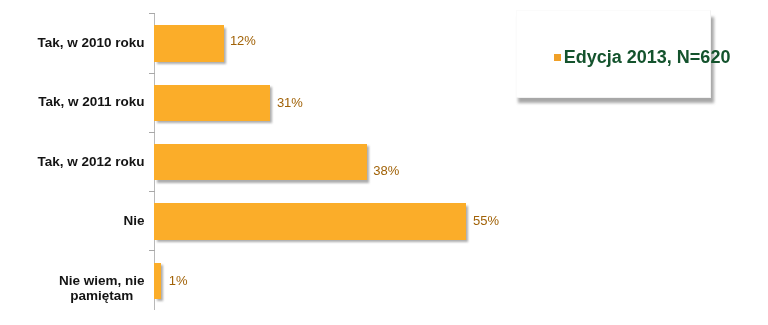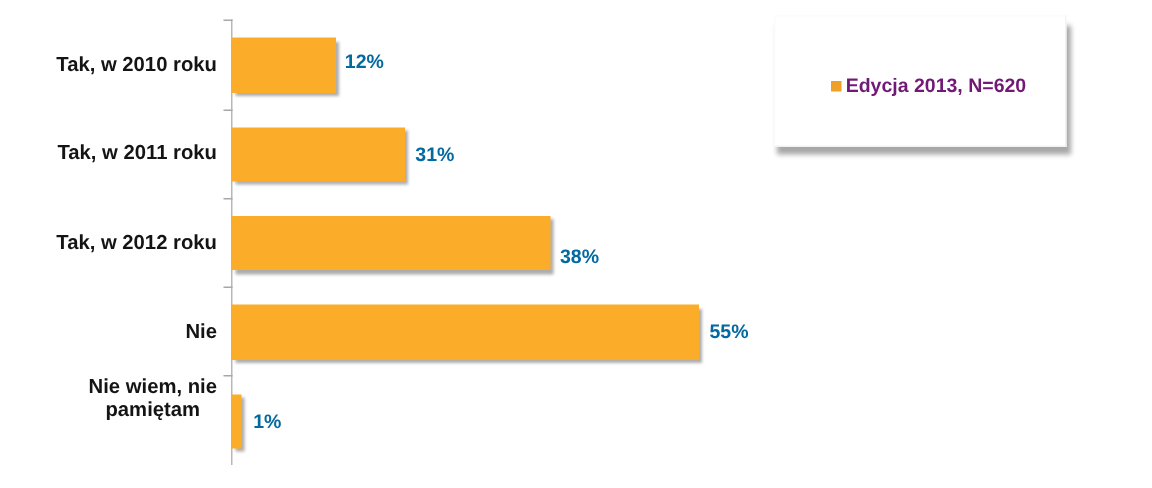--- a/index.html
+++ b/index.html
@@ -11,30 +11,30 @@
 
   .axis-line{position:absolute;left:154px;top:13px;width:1px;height:296.5px;background:#b8b8b8;}
   .tick{position:absolute;left:149px;width:6px;height:1px;background:#a8a8a8;}
 
   .bar-shadow{position:absolute;background:#a6a6a6;filter:blur(1.15px);opacity:.93;}
   .bar{position:absolute;background:#FBAD29;}
 
   .cat-label{position:absolute;text-align:right;font-weight:bold;color:#141414;
              font-size:13.5px;line-height:14.8px;white-space:pre-line;opacity:.999;}
   .cat-label.multiline{text-align:center;}
-  .val-label{position:absolute;font-weight:bold;color:#0369a1;
+  .val-label{position:absolute;font-weight:normal;color:#a16207;
              font-size:13px;line-height:15px;white-space:nowrap;opacity:.999;}
 
   #legend-shadow{position:absolute;background:#989898;filter:blur(1.6px);opacity:.85;}
   #legend{position:absolute;background:#ffffff;box-sizing:border-box;
           border-top:1px solid #fbfbfb;border-left:1px solid #fbfbfb;
           border-right:1px solid #f2f2f2;border-bottom:1px solid #f2f2f2;}
   #legend-entry{position:absolute;display:flex;align-items:center;white-space:nowrap;}
   .legend-swatch{display:inline-block;width:7px;height:7px;background:#F0A028;margin-right:3.2px;}
-  .legend-text{font-weight:bold;color:#701a75;font-size:13px;line-height:14px;opacity:.999;}
+  .legend-text{font-weight:bold;color:#14532d;font-size:18px;line-height:14px;opacity:.999;}
 </style>
 </head>
 <body>
 
 <div id="chart">
 
   <div class="axis-line"></div>
 
   <div id="plot">
   <div class="tick" style="top: 13.2px;"></div>
@@ -58,21 +58,21 @@
   <div class="tick" style="top: 191.1px;"></div>
   <div class="bar-shadow" style="left: 156.6px; top: 205.6px; width: 311.8px; height: 36.4px;"></div>
   <div class="bar" style="left: 154.4px; top: 203.2px; width: 311.8px; height: 36.4px; background: rgb(251, 173, 41);"></div>
   <div class="val-label" style="left: 473px; top: 213.2px;">55%</div>
   <div class="cat-label" style="right: 623.4px; width: 160px; top: 213.8px;">Nie</div>
 
   <div class="tick" style="top: 250.4px;"></div>
   <div class="bar-shadow" style="left: 156.6px; top: 264.9px; width: 6.9px; height: 36.4px;"></div>
   <div class="bar" style="left: 154.4px; top: 262.5px; width: 6.9px; height: 36.4px; background: rgb(251, 173, 41);"></div>
   <div class="val-label" style="left: 168.8px; top: 272.5px;">1%</div>
-  <div class="cat-label multiline" style="left: 19.1px; width: 165.5px; top: 251px;">Nie wiem, nie
+  <div class="cat-label multiline" style="left: 19.1px; width: 165.5px; top: 274px;">Nie wiem, nie
 pamiętam</div>
 </div>
 
   <div id="legend-shadow" style="left: 518.4px; top: 17.3px; width: 195.7px; height: 86.1px;"></div>
   <div id="legend" style="left: 516px; top: 10.3px; width: 194.5px; height: 87.5px;">
     <div id="legend-entry" style="left: 36.6px; top: 39.1px;">
       <span class="legend-swatch" style="background: rgb(240, 160, 40);"></span>
       <span class="legend-text">Edycja 2013, N=620</span>
     </div>
   </div>

